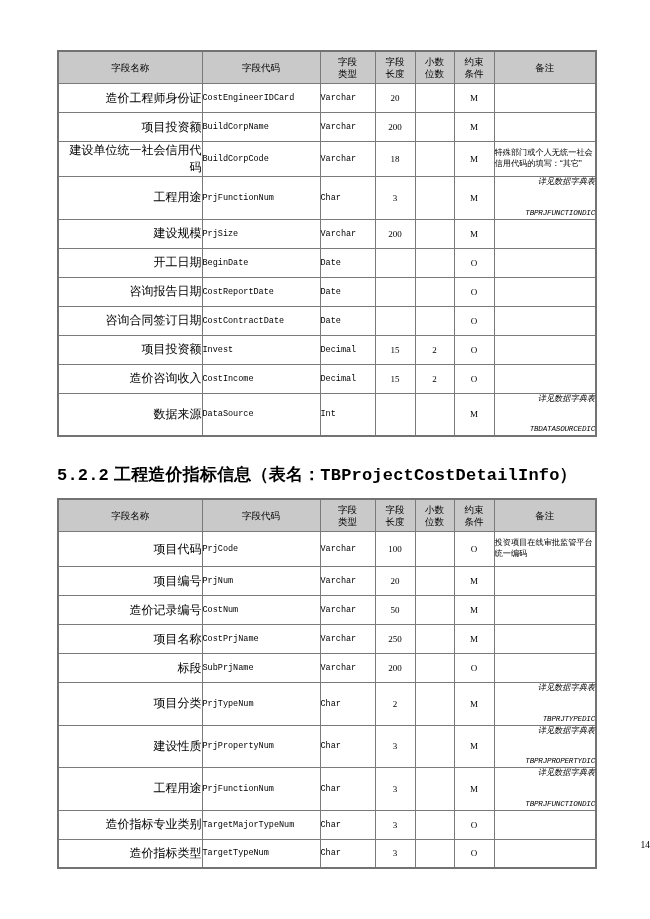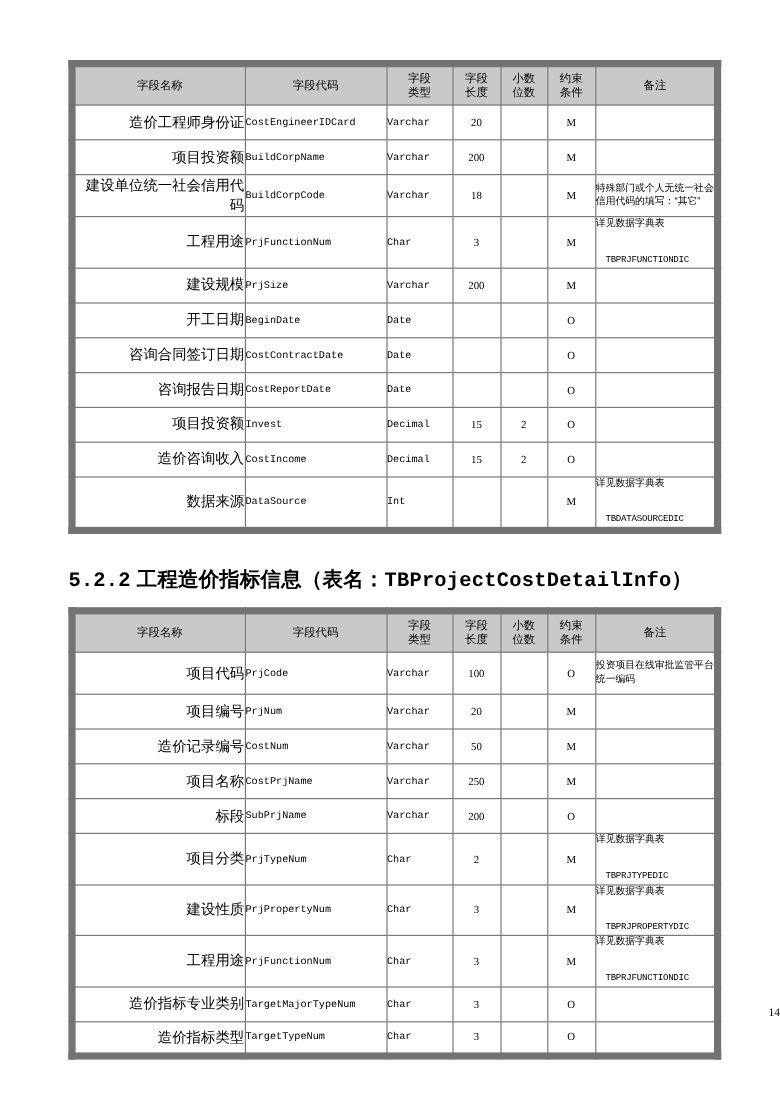--- a/index.html
+++ b/index.html
@@ -26,21 +26,21 @@
     position: absolute;
     left: 57px;
     top: 50px;
     width: 538px;
   }
 
   table.spec {
     border-collapse: collapse;
     width: 538px;
     table-layout: fixed;
-    border: 6px solid #737373;
+    border: 2px solid #737373;
   }
   table.spec td, table.spec th {
     border: 1px solid #7a7a7a;
     padding: 0;
     vertical-align: middle;
     font-weight: normal;
   }
 
   thead th {
     background: #c9c9c9;
@@ -98,21 +98,22 @@
     padding: 2px 3px 2px 5px;
     text-align: left;
   }
   td.rem .mono {
     font-family: "Liberation Mono", "DejaVu Sans Mono", monospace;
     font-size: 7.6px;
     letter-spacing: -0.2px;
     margin-top: 21px;
   }
   td.rem.center-mono {
-    text-align: left;
+    text-align: right;
+    font-style: italic;
   }
   td.rem.center-mono .mono {
     display: block;
     padding-left: 8px;
   }
 
   tbody tr { height: 29px; }
   tbody tr.tall { height: 35px; }
 
   h3.section {
@@ -234,31 +235,31 @@
           <tr>
             <td class="name">开工日期</td>
             <td class="code">BeginDate</td>
             <td class="type">Date</td>
             <td class="num"></td>
             <td class="num"></td>
             <td class="con">O</td>
             <td class="rem"></td>
           </tr>
           <tr>
+            <td class="name">咨询报告日期</td>
+            <td class="code">CostReportDate</td>
+            <td class="type">Date</td>
+            <td class="num"></td>
+            <td class="num"></td>
+            <td class="con">O</td>
+            <td class="rem"></td>
+          </tr>
+          <tr>
             <td class="name">咨询合同签订日期</td>
             <td class="code">CostContractDate</td>
-            <td class="type">Date</td>
-            <td class="num"></td>
-            <td class="num"></td>
-            <td class="con">O</td>
-            <td class="rem"></td>
-          </tr>
-          <tr>
-            <td class="name">咨询报告日期</td>
-            <td class="code">CostReportDate</td>
             <td class="type">Date</td>
             <td class="num"></td>
             <td class="num"></td>
             <td class="con">O</td>
             <td class="rem"></td>
           </tr>
           <tr>
             <td class="name">项目投资额</td>
             <td class="code">Invest</td>
             <td class="type">Decimal</td>

